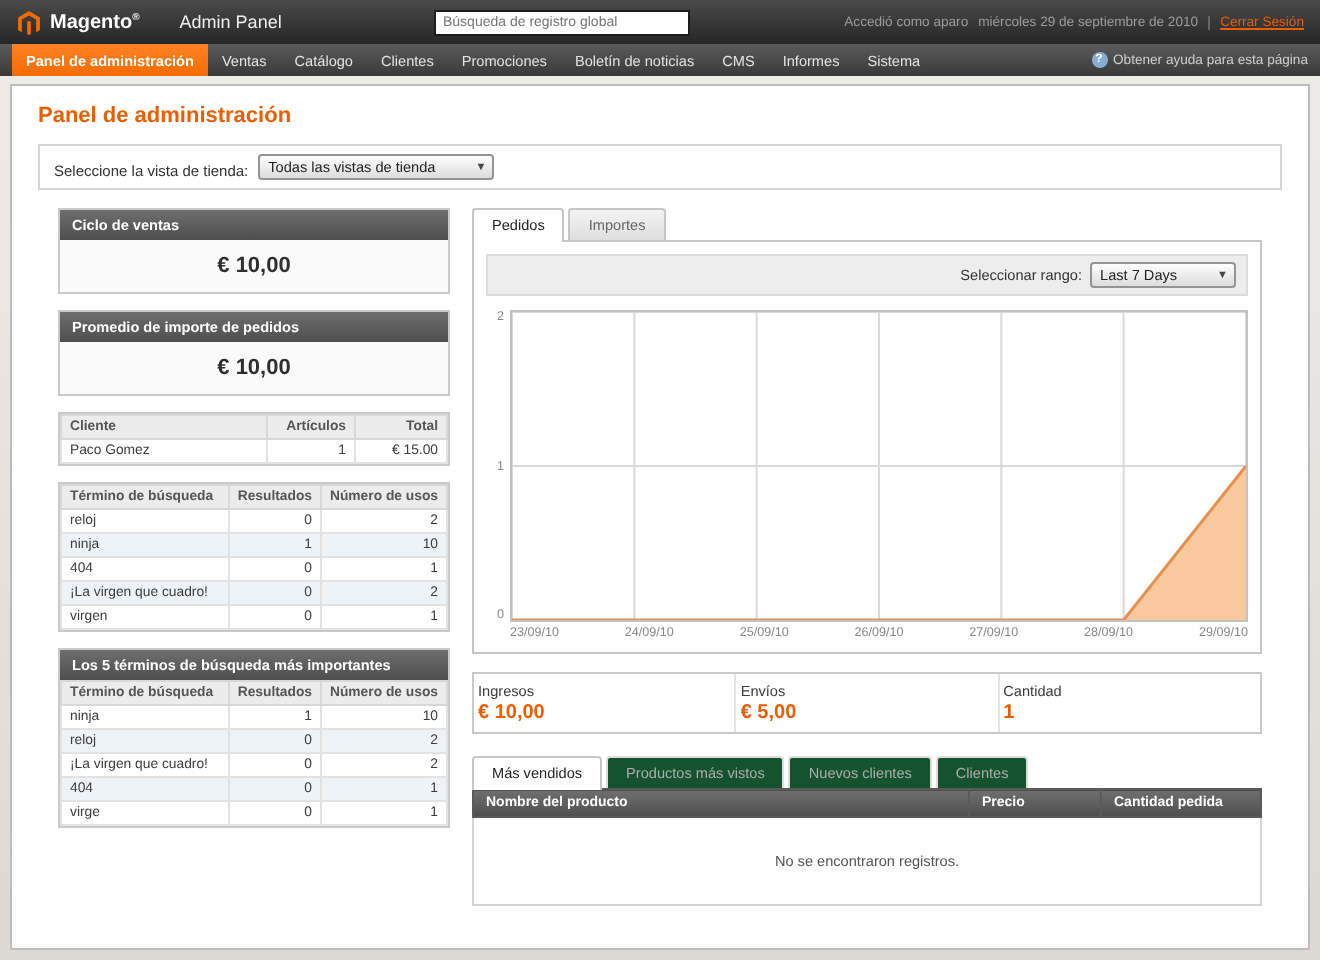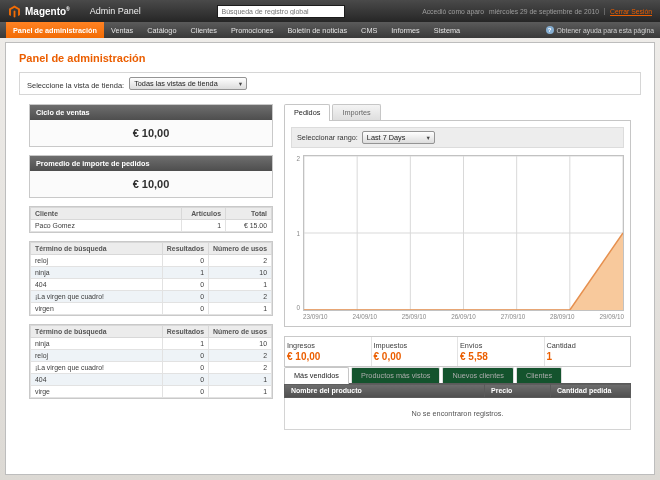--- a/index.html
+++ b/index.html
@@ -20,50 +20,50 @@
   .nav-item{display:flex;align-items:center;padding:0 7px;cursor:pointer;white-space:nowrap}
   .nav-item.active{background:linear-gradient(#ff8223,var(--nav_active));color:#fff;font-weight:bold}
   .nav-help{margin-left:auto;display:flex;align-items:center;gap:3px;color:#cfcfcf;font-size:6.8px;cursor:pointer;white-space:nowrap}
   .help-icon{width:8px;height:8px;border-radius:50%;background:#86aed1;color:#fff;font-size:6px;line-height:8px;text-align:center;font-weight:bold}
   .content{margin:4px 5px;background:#fff;border:1px solid #bdbdbd;height:433px;padding:7px 13px;overflow:hidden}
   .page-title{color:var(--accent);font-size:11px;font-weight:bold;margin:2px 0 8px}
   .store-switcher{border:1px solid #d6d6d6;padding:4px 7px;display:flex;align-items:flex-end;gap:5px;font-size:7.5px;color:#333;background:#fff}
   .fake-select{display:inline-flex;align-items:center;gap:20px;border:1px solid #949494;background:linear-gradient(#fefefe,#dcdcdc);padding:1px 3px 1px 4px;font-size:7.3px;color:#222;border-radius:2px;cursor:pointer;white-space:nowrap}
   .chev{font-size:5.5px;color:#444}
   .main{display:flex;gap:11px;margin-top:9px;padding:0 10px}
-  .col-left{width:244px;flex:none}
+  .col-left{width:196px;flex:none}
   .box{margin-bottom:8px;border:1px solid #c9c9c9}
   .box-head{background:linear-gradient(#6e6e6e,#4e4e4e);color:#fff;font-size:7.3px;font-weight:bold;padding:3px 6px;white-space:nowrap}
   .box-value{background:#fbfbfb;text-align:center;font-size:11px;font-weight:bold;color:#2f2f2f;padding:7px 4px}
   table.dash{width:100%;border-collapse:collapse;font-size:6.9px;color:#3c3c3c;background:#fff}
   table.dash th{background:#ececec;border:1px solid #d8d8d8;padding:2px 4px;text-align:left;font-weight:bold;color:#555;white-space:nowrap}
   table.dash td{border:1px solid #e2e2e2;padding:2px 4px}
   table.dash .num{text-align:right}
   table.dash tbody tr:nth-child(even){background:#eef3f7}
   .col-right{flex:1;min-width:0}
   .tabs{display:flex;gap:2px;position:relative;z-index:2}
   .tab{font-size:7.3px;padding:3px 9px;border:1px solid #c6c6c6;border-bottom:none;background:linear-gradient(#f4f4f4,#dedede);color:#666;border-radius:2px 2px 0 0;cursor:pointer;white-space:nowrap}
   .tab.active{background:#fff;color:#222;font-weight:normal;margin-bottom:-1px;padding-bottom:4px}
   .tab.dim{color:#adadad;background:#14532d;border-color:#ddd}
   .panel{border:1px solid #c6c6c6;background:#fff;padding:6px;position:relative;z-index:1}
-  .chart-toolbar{background:#ededed;border:1px solid #dcdcdc;padding:3px 5px;display:flex;align-items:center;gap:4px;font-size:7.3px;color:#333}
+  .chart-toolbar{background:#ededed;border:1px solid #dcdcdc;padding:3px 5px;display:flex;justify-content:flex-end;align-items:center;gap:4px;font-size:7.3px;color:#333}
   .chart-zone{display:flex;margin-top:7px}
   .ylabels{width:12px;display:flex;flex-direction:column;justify-content:space-between;align-items:flex-end;padding-right:3px;font-size:6.3px;color:#888;height:156px}
   .plot{flex:1;height:156px;border:1px solid #c2c2c2;background:#fff}
   .plot svg{width:100%;height:100%;display:block}
   .xlabels{display:flex;justify-content:space-between;font-size:6.3px;color:#888;margin:2px 0 0 12px}
   .stats{display:flex;border:1px solid #c9c9c9;margin-top:9px;background:#fff}
   .stat{flex:1;text-align:left;padding:4px 2px;border-left:1px solid #e3e3e3}
   .stat:first-child{border-left:none}
   .stat .lbl{font-size:7.3px;color:#3c3c3c}
   .stat .val{font-size:10px;font-weight:bold;color:var(--accent);margin-top:1px}
-  .bottom-tabs{}
+  .bottom-tabs{margin-top:11px}
   table.ptable{width:100%;border-collapse:collapse;font-size:7px;position:relative;z-index:1}
   table.ptable th{background:linear-gradient(#6e6e6e,#4e4e4e);color:#fff;text-align:left;padding:3px 6px;font-weight:bold;border:1px solid #5a5a5a;white-space:nowrap}
-  .empty-row{border:1px solid #d4d4d4;border-top:none;background:#fff;height:32px;display:flex;align-items:center;justify-content:center;font-size:7.3px;color:#555}
+  .empty-row{border:1px solid #d4d4d4;border-top:none;background:#fff;height:44px;display:flex;align-items:center;justify-content:center;font-size:7.3px;color:#555}
 </style>
 </head>
 <body>
 
 <div class="screen">
 
   <header class="topbar">
     <div class="brand">
       <svg width="13" height="13" viewBox="0 0 20 20">
         <path fill="#f26c05" d="M10 .8 1.6 5.7v9.7l2.9 1.7V7.4L10 4.2l5.5 3.2v9.7l2.9-1.7V5.7z"></path>
@@ -175,20 +175,21 @@
               <tr>
                 <td>virgen</td>
                 <td class="num">0</td>
                 <td class="num">1</td>
               </tr>
             </tbody>
           </table>
         </div>
 
         <div class="box">
+          <div class="box-head">Los 5 términos de búsqueda más importantes</div>
           <table class="dash">
             <thead>
                 <tr>
               <th>Término de búsqueda</th>
               <th class="num" style="width:40px">Resultados</th>
               <th class="num" style="width:54px">Número de usos</th>
             </tr>
               </thead>
             <tbody>
               <tr>
@@ -272,26 +273,22 @@
             <span>29/09/10</span>
           </div>
         </div>
 
         <div class="stats">
           <div class="stat">
             <div class="lbl">Ingresos</div>
             <div class="val">€ 10,00</div>
           </div>
           <div class="stat">
-            <div class="lbl">Impuestos</div>
-            <div class="val">€ 0,00</div>
-          </div>
-          <div class="stat">
             <div class="lbl">Envíos</div>
-            <div class="val">€ 5,58</div>
+            <div class="val">€ 5,00</div>
           </div>
           <div class="stat">
             <div class="lbl">Cantidad</div>
             <div class="val">1</div>
           </div>
         </div>
 
         <div class="tabs bottom-tabs">
           <div class="tab active">Más vendidos</div>
           <div class="tab dim">Productos más vistos</div>

